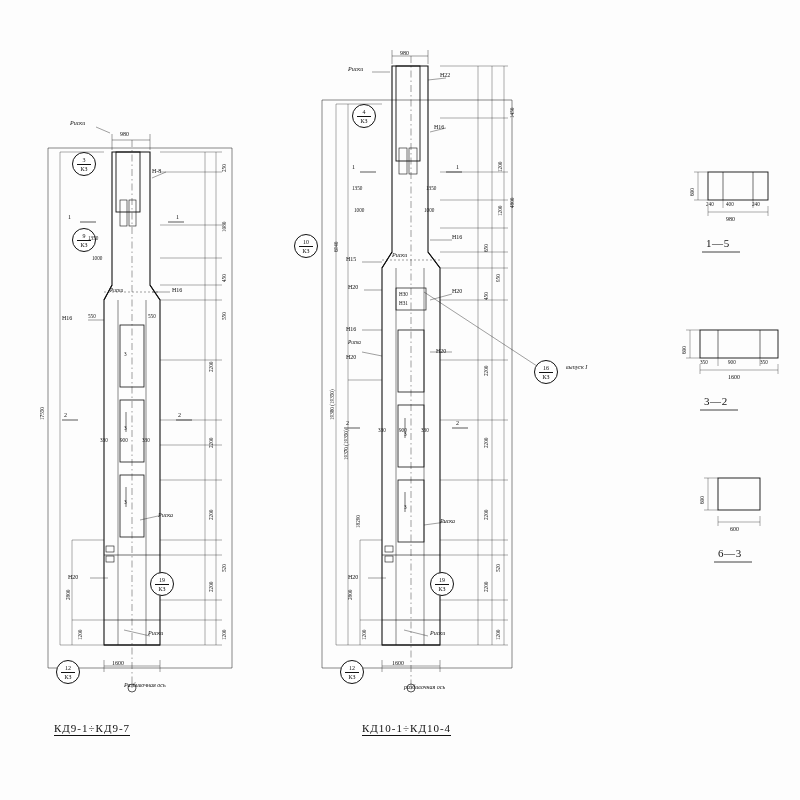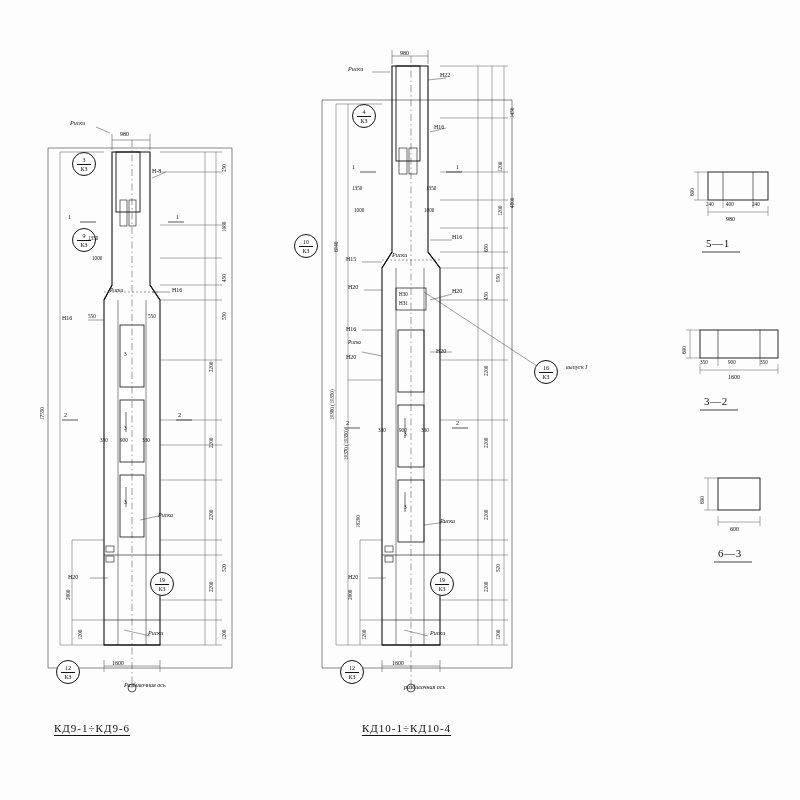--- a/index.html
+++ b/index.html
@@ -389,21 +389,21 @@
 
   <div class="lbl xs rot90" style="left:40px; top:420px;">17550</div>
   <div class="lbl xs rot90" style="left:66px; top:600px;">2800</div>
   <div class="lbl xs rot90" style="left:78px; top:640px;">1200</div>
 
   <div class="lbl xs it" style="left:110px; top:288px;">Риски</div>
   <div class="lbl sm it" style="left:158px; top:512px;">Риска</div>
   <div class="lbl sm it" style="left:148px; top:630px;">Риски</div>
 
   <div class="lbl sm it" style="left:124px; top:682px;">Разбивочная ось</div>
-  <div class="titleblk" style="left:54px; top:722px;">КД9-1÷КД9-6</div>
+  <div class="titleblk" style="left:54px; top:722px;">КД9-1÷КД9-7</div>
 
   <div class="lbl sm" style="left:400px; top:50px;">980</div>
   <div class="lbl sm it" style="left:348px; top:66px;">Риски</div>
   <div class="lbl sm" style="left:440px; top:72px;">Н22</div>
 
   <div class="bubble" style="left:352px; top:104px;">
     <div class="t">4</div>
     <div class="hr"></div>
     <div class="b">КЗ</div>
   </div>
@@ -484,21 +484,21 @@
   <div class="lbl sm it" style="left:430px; top:630px;">Риски</div>
 
   <div class="lbl sm it" style="left:404px; top:684px;">разбивочная ось</div>
   <div class="titleblk" style="left:362px; top:722px;">КД10-1÷КД10-4</div>
 
   <div class="lbl xs rot90" style="left:690px; top:196px;">600</div>
   <div class="lbl xs" style="left:706px; top:202px;">240</div>
   <div class="lbl xs" style="left:726px; top:202px;">400</div>
   <div class="lbl xs" style="left:752px; top:202px;">240</div>
   <div class="lbl sm" style="left:726px; top:216px;">980</div>
-  <div class="lbl bigtitle" style="left:706px; top:238px;">5—1</div>
+  <div class="lbl bigtitle" style="left:706px; top:238px;">1—5</div>
 
   <div class="lbl xs rot90" style="left:682px; top:354px;">600</div>
   <div class="lbl xs" style="left:700px; top:360px;">350</div>
   <div class="lbl xs" style="left:728px; top:360px;">900</div>
   <div class="lbl xs" style="left:760px; top:360px;">350</div>
   <div class="lbl sm" style="left:728px; top:374px;">1600</div>
   <div class="lbl bigtitle" style="left:704px; top:396px;">3—2</div>
 
   <div class="lbl xs rot90" style="left:700px; top:504px;">600</div>
   <div class="lbl sm" style="left:730px; top:526px;">600</div>

